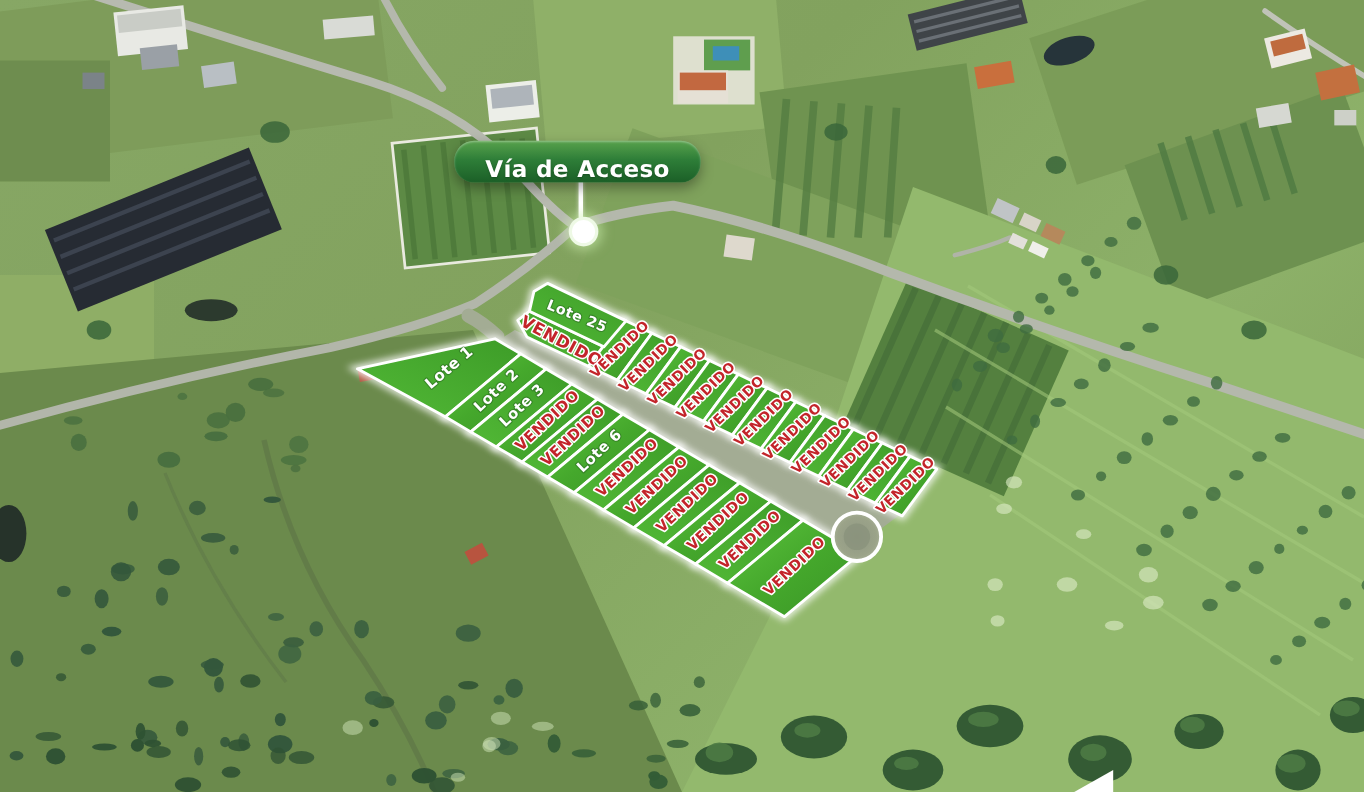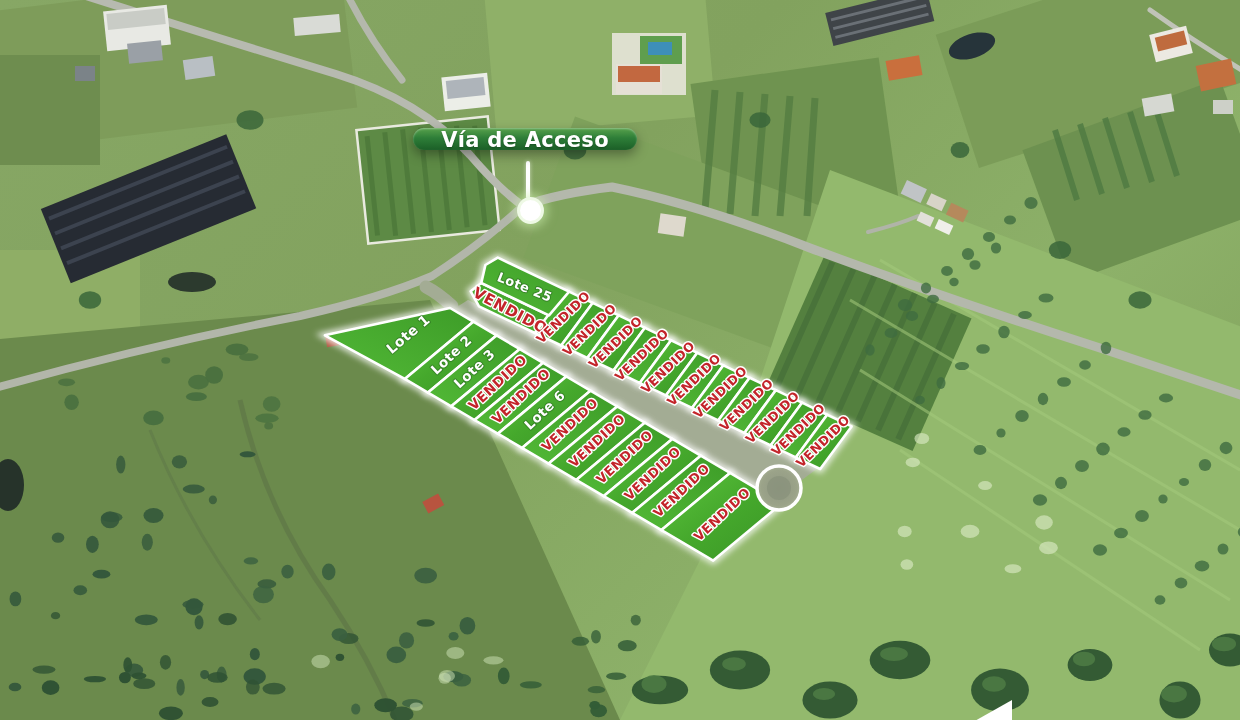--- a/index.html
+++ b/index.html
@@ -1,23 +1,23 @@
 <!DOCTYPE html>
 <html><head>
 <meta charset="utf-8">
 <style>
   html,body{margin:0;padding:0;background:#222;}
   #stage{position:relative;width:1240px;height:720px;overflow:hidden;
          font-family:"DejaVu Sans","Liberation Sans",sans-serif;
          background:linear-gradient(135deg,#87a765 0%,#82a25e 40%,#8db169 70%,#7e9e58 100%);}
   #scene{position:absolute;left:0;top:0;}
-  .badge{position:absolute;left:413px;top:128px;width:224px;height:22px;border-radius:18px;
+  .badge{position:absolute;left:413px;top:128px;width:224px;height:38px;border-radius:18px;
          background:linear-gradient(180deg,#58a24c 0%,#2e7e38 45%,#1b5f27 100%);
          box-shadow:0 5px 12px rgba(0,0,0,.35), inset 0 1px 2px rgba(255,255,255,.35);
-         display:flex;align-items:flex-start;justify-content:center;z-index:6;}
+         display:flex;align-items:flex-end;justify-content:center;z-index:6;}
   .badge span{color:#fff;font-size:21px;font-weight:700;letter-spacing:.3px;
          text-shadow:0 1px 2px rgba(0,0,0,.25);}
   .badge-line{position:absolute;left:526px;top:161px;width:4px;height:38px;background:#fff;
          z-index:5;border-radius:2px;box-shadow:0 0 4px rgba(255,255,255,.6);}
   .badge-dot{position:absolute;left:517px;top:197px;width:21px;height:21px;border-radius:50%;
          background:#fff;border:3px solid rgba(235,248,225,.85);z-index:6;
          box-shadow:0 0 10px 4px rgba(205,240,175,.55);}
   svg text{font-family:"DejaVu Sans","Liberation Sans",sans-serif;}
   .sold-label{fill:#c3242a;stroke:#ffffff;stroke-width:2.8px;paint-order:stroke;
          font-weight:800;letter-spacing:.6px;stroke-linejoin:round;}

